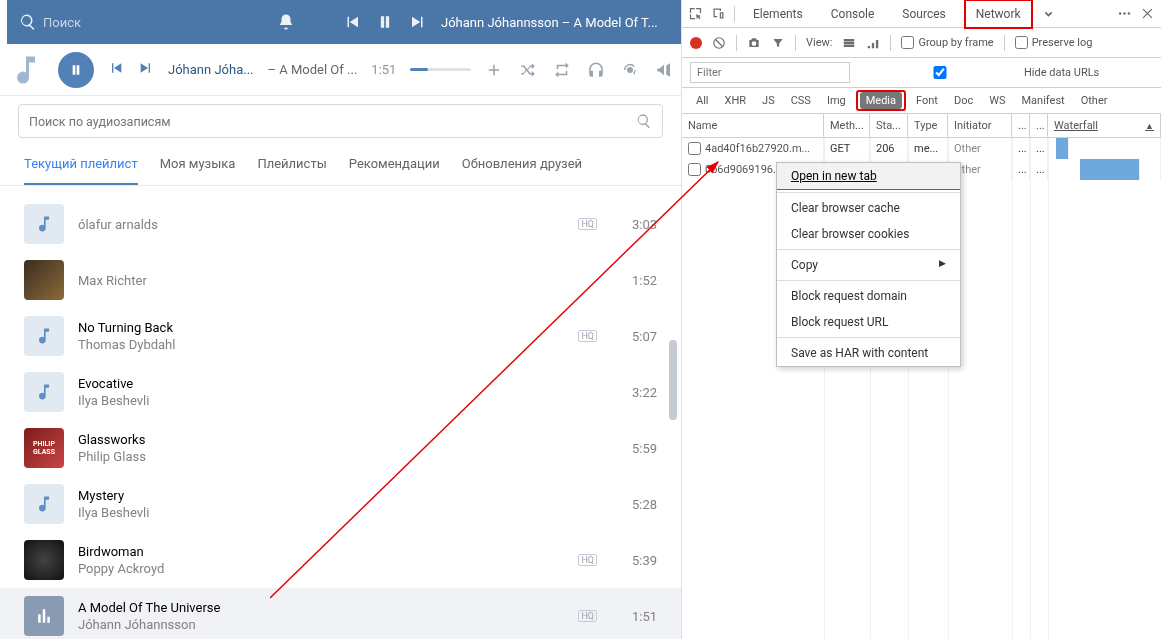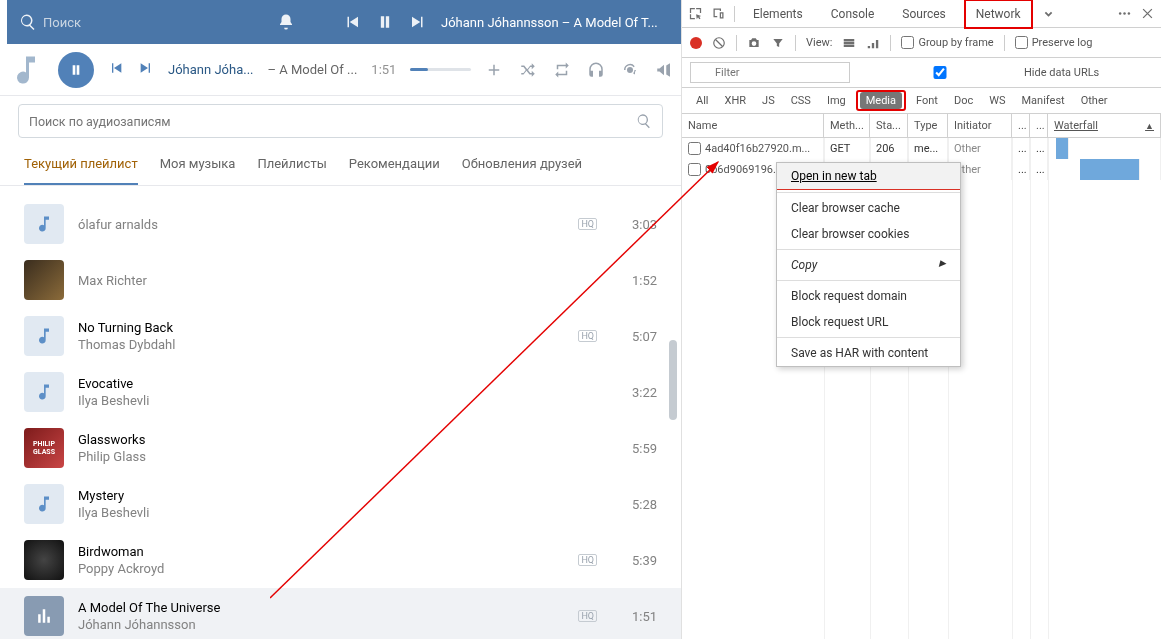--- a/index.html
+++ b/index.html
@@ -23,21 +23,21 @@
 .player-dur { color: #939393; font-size: 13px; }
 .progress-bar { flex: 1; height: 3px; background: #dfe3e8; position: relative; border-radius: 2px; }
 .progress-bar .fill { height: 3px; width: 18px; background: #5181b8; border-radius: 2px; }
 .player-icons { display: flex; gap: 16px; }
 .player-icons svg { width: 18px; height: 18px; fill: #99a2ad; cursor: pointer; }
 .search-audio { margin: 0 18px; display: flex; align-items: center; border: 1px solid #d3d9de; border-radius: 4px; height: 34px; padding: 0 10px; }
 .search-audio input { flex: 1; border: none; outline: none; font-size: 12.5px; color: #656565; }
 .search-audio svg { width: 16px; height: 16px; fill: #99a2ad; }
 .tabs { display: flex; gap: 22px; padding: 0 24px; margin-top: 18px; border-bottom: 1px solid #e7e8ec; }
 .tab { font-size: 13px; color: #656565; padding-bottom: 12px; cursor: pointer; }
-.tab.active { color: #a16207; border-bottom: 2px solid #5181b8; }
+.tab.active { color: #3b82f6; border-bottom: 2px solid #5181b8; }
 .tracklist { flex: 1; overflow-y: auto; padding: 10px 0; }
 .track { display: flex; align-items: center; padding: 8px 24px; gap: 14px; cursor: pointer; }
 .track.playing { background: #f0f2f5; }
 .cover { width: 40px; height: 40px; border-radius: 4px; background: #e1e9f2; display: flex; align-items: center; justify-content: center; flex-shrink: 0; }
 .cover svg { width: 20px; height: 20px; fill: #5d8fc7; }
 .cover.img1 { background: linear-gradient(135deg,#3a2d1e,#8b6b3a); }
 .cover.img2 { background: linear-gradient(135deg,#7d1b1b,#c94545); display:flex; flex-direction:column; font-size:7px; color:#fff; font-weight:bold; justify-content:center; align-items:center; }
 .cover.img3 { background: radial-gradient(circle,#444,#111); }
 .cover.playing-cover { background: #889bb2; }
 .cover.playing-cover svg { fill: #fff; }
@@ -55,21 +55,21 @@
 .dev-tabs .dico { width: 15px; height: 15px; fill: #6e6e6e; cursor: pointer; }
 .dev-tabs .hi { border: 2px solid #e40000; }
 .dev-tabs .sep { width: 1px; height: 16px; background: #ccc; }
 .dev-tabs .close { margin-left: auto; }
 .dev-toolbar { height: 30px; border-bottom: 1px solid #d0d0d0; display: flex; align-items: center; padding: 0 8px; gap: 10px; }
 .rec-dot { width: 12px; height: 12px; background: #d93025; border-radius: 50%; }
 .dev-toolbar svg { width: 14px; height: 14px; fill: #6e6e6e; cursor: pointer; }
 .dev-toolbar .sep { width: 1px; height: 16px; background: #ccc; }
 .dev-toolbar label { font-size: 11px; display: flex; align-items: center; gap: 4px; color: #555; }
 .filter-row { height: 30px; border-bottom: 1px solid #d0d0d0; display: flex; align-items: center; padding: 0 8px; gap: 10px; }
-.filter-row input { border: 1px solid #ccc; font-size: 11px; padding: 3px 24px; width: 160px; }
+.filter-row input { border: 1px solid #ccc; font-size: 11px; padding: 3px 6px; width: 160px; }
 .type-row { height: 26px; border-bottom: 1px solid #d0d0d0; display: flex; align-items: center; padding: 0 8px; gap: 4px; font-size: 11px; }
 .type-row span { padding: 2px 6px; cursor: pointer; color: #555; border-radius: 3px; }
 .type-row span.sel { background: #777; color: #fff; }
 .type-row .hi-box { border: 2px solid #e40000; padding: 2px; text-align: right; }
 .net-header { height: 24px; border-bottom: 1px solid #d0d0d0; display: flex; align-items: center; font-size: 11px; color: #555; }
 .net-header div { border-right: 1px solid #d0d0d0; padding: 0 6px; height: 100%; display: flex; align-items: center; }
 .col-name { width: 142px; }
 .col-meth { width: 46px; }
 .col-stat { width: 38px; }
 .col-type { width: 40px; }
@@ -79,21 +79,21 @@
 .col-wf { flex: 1; position: relative; text-decoration: underline; }
 .net-row { height: 21px; display: flex; align-items: center; font-size: 11px; }
 .net-row div { border-right: 1px solid #f0f0f0; padding: 0 6px; height: 100%; display: flex; align-items: center; overflow: hidden; white-space: nowrap; }
 .net-row .col-name { color: #545454; }
 .net-row .col-init { color: #888; }
 .wf-bar { height: 12px; background: #6fa8dc; }
 .context-menu { position: absolute; left: 94px; top: 162px; width: 185px; background: #fff; border: 1px solid #bfbfbf; box-shadow: 2px 2px 6px rgba(0,0,0,.2); z-index: 10; font-size: 12px; }
 .context-menu .item { padding: 6px 14px; cursor: pointer; }
 .context-menu .item.hl { background: #f2f2f2; text-decoration: underline; color: #000; border-bottom: 1px solid #d93025; }
 .context-menu hr { border: none; border-top: 1px solid #ddd; margin: 2px 0; }
-.context-menu .submenu { display: flex; justify-content: space-between; align-items: flex-start; font-style: italic; }
+.context-menu .submenu { display: flex; justify-content: space-between; align-items: flex-start; }
 .net-grid { flex: 1; position: relative; }
 .vgrid { position: absolute; top: 0; bottom: 0; width: 1px; background: #f0f0f0; }
 </style>
 </head>
 <body>
 
 <div class="left-panel">
 
   <div class="topbar">
     <div class="search-box">

